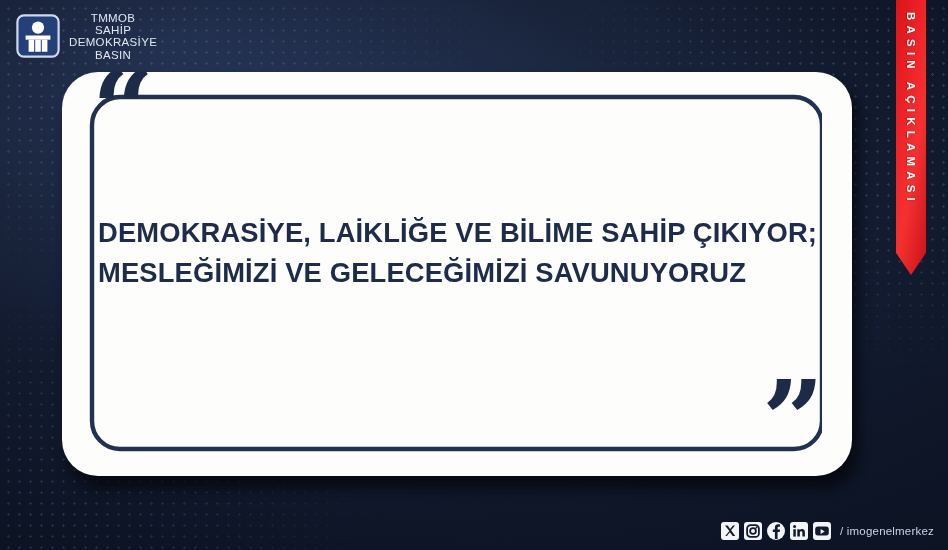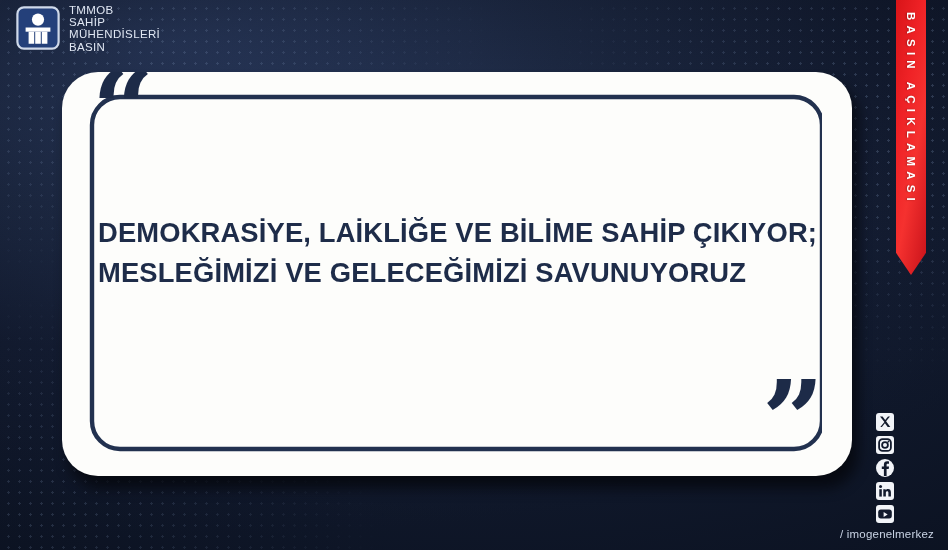--- a/index.html
+++ b/index.html
@@ -53,25 +53,26 @@
     opacity: 0.25;
     background-image:
       linear-gradient(115deg, rgba(255,255,255,0.035) 0 2px, rgba(0,0,0,0) 2px 9px),
       linear-gradient(62deg, rgba(255,255,255,0.025) 0 1px, rgba(0,0,0,0) 1px 14px);
   }
 
   
   .brand {
     position: absolute;
     left: 16px;
-    top: 4px;
+    top: 12px;
     display: flex;
     align-items: center;
     gap: 9px;
     z-index: 6;
+    text-align: center;
   }
   .brand-mark {
     width: 44px;
     height: 44px;
     flex: 0 0 auto;
   }
   .brand-text {
     display: flex;
     flex-direction: column;
     justify-content: center;
@@ -191,21 +192,20 @@
 
   
   .social {
     position: absolute;
     right: 14px;
     bottom: 10px;
     display: flex;
     align-items: center;
     gap: 5px;
     z-index: 6;
-    flex-direction: column;
   }
   .social-icon {
     width: 18px;
     height: 18px;
     border-radius: 3px;
     background: #f2f4f8;
     display: flex;
     align-items: center;
     justify-content: center;
     flex: 0 0 auto;
@@ -235,21 +235,21 @@
       <svg viewBox="0 0 44 44" width="44" height="44" aria-hidden="true">
         <rect x="1.4" y="1.4" width="41.2" height="41.2" rx="6.5" fill="#24407a" stroke="#cfd9ea" stroke-width="2.2"></rect>
         <circle cx="22" cy="13.6" r="6.1" fill="#ffffff"></circle>
         <path d="M9.6 21.5h24.8v4.2H9.6z" fill="#ffffff"></path>
         <path d="M12.6 25.7h5.6v12.1h-5.6zM19.2 25.7h5.6v12.1h-5.6zM25.8 25.7h5.6v12.1h-5.6z" fill="#ffffff"></path>
       </svg>
     </div>
     <div class="brand-text">
       <span>TMMOB</span>
       <span>SAHİP</span>
-      <span>MÜHENDİSLERİ</span>
+      <span>DEMOKRASİYE</span>
       <span>BASIN</span>
     </div>
   </div>
 
   <div class="ribbon">
     <div class="ribbon-label">BASIN AÇIKLAMASI</div>
   </div>
 
   <div class="card-shadow"></div>
   <div class="card">

